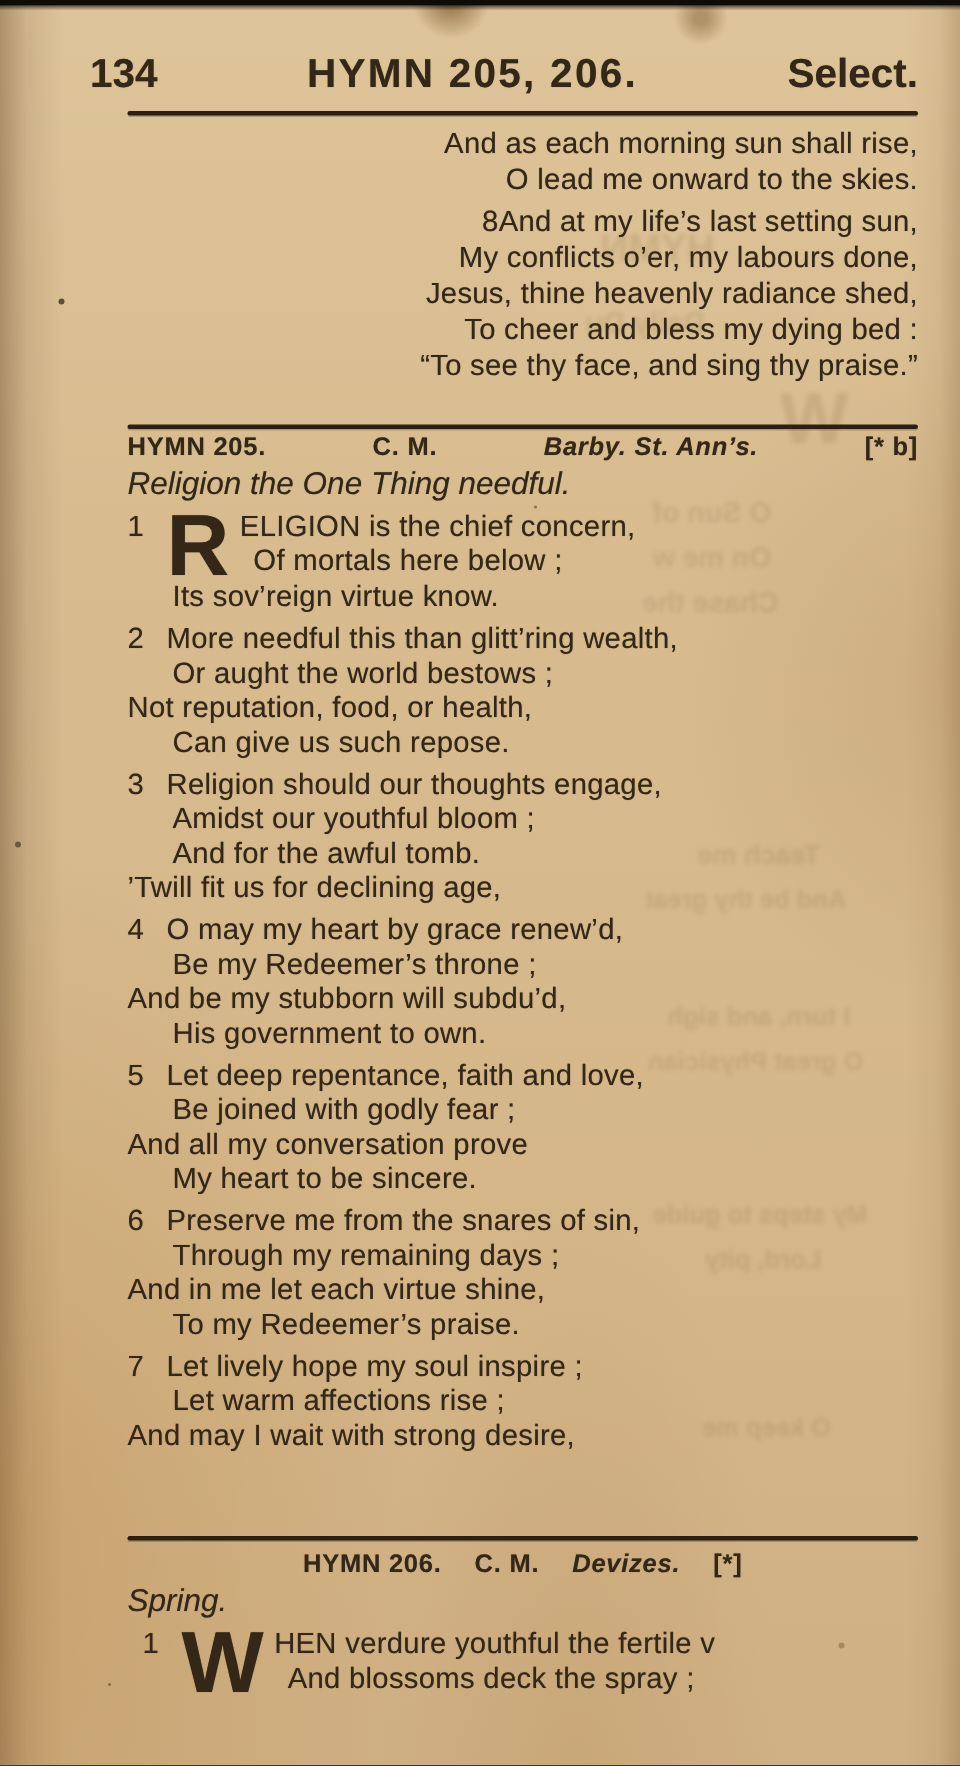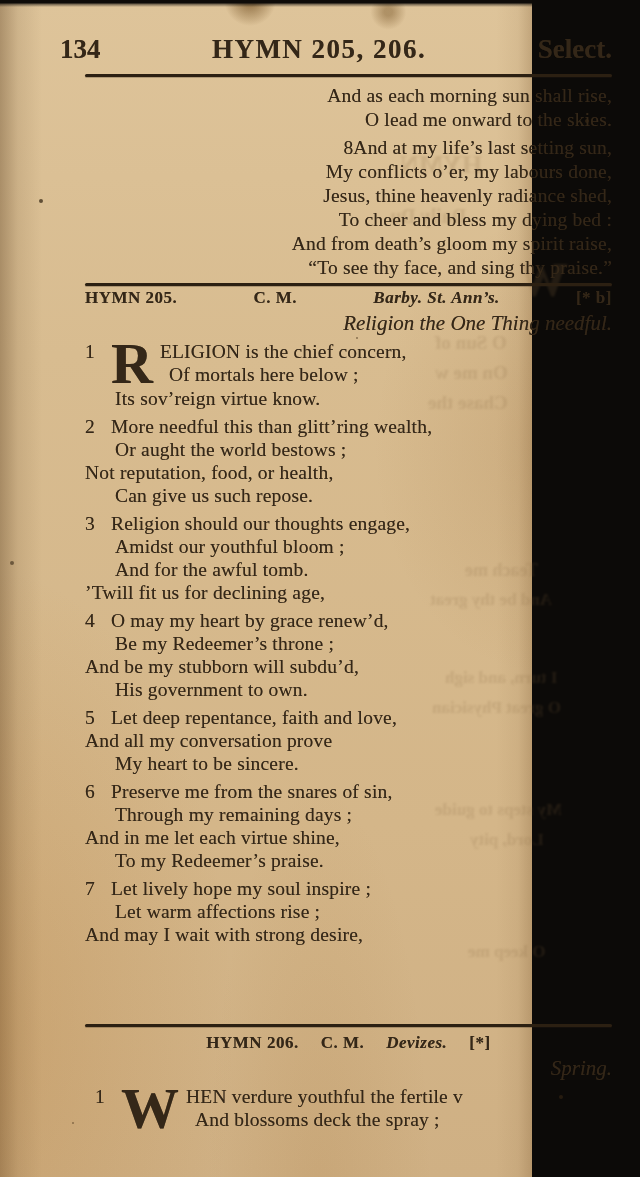--- a/index.html
+++ b/index.html
@@ -1,19 +1,19 @@
 <!DOCTYPE html>
 <html><head>
 <meta charset="utf-8">
 <style>
   html,body{margin:0;padding:0;}
   body{width:640px;height:1177px;overflow:hidden;background:#0c0a08;}
   .page{
-    position:relative;width:532px;height:1177px;
-    font-family:Liberation Serif, serif;
+    position:relative;width:640px;height:1177px;
+    font-family:Liberation Sans, sans-serif;
     color:#342718;
     text-shadow:0 0 0.6px rgba(56,42,24,.55);
     background:
       radial-gradient(circle at 47% 0%, rgba(105,70,25,.55) 0 6px, rgba(105,70,25,0) 26px),
       radial-gradient(circle at 73% 1%, rgba(105,70,25,.40) 0 4px, rgba(105,70,25,0) 18px),
       radial-gradient(ellipse at 102% 38%, rgba(150,105,55,.18), rgba(150,105,55,0) 22%),
       radial-gradient(ellipse at -2% 88%, rgba(175,115,45,.25), rgba(175,115,45,0) 32%),
       radial-gradient(ellipse at 60% 103%, rgba(160,110,50,.15), rgba(160,110,50,0) 25%),
       linear-gradient(90deg, rgba(90,62,32,.38) 0, rgba(90,62,32,.12) 18px, rgba(90,62,32,0) 42px),
       linear-gradient(270deg, rgba(120,85,45,.28) 0, rgba(120,85,45,.08) 14px, rgba(120,85,45,0) 36px),
@@ -38,21 +38,21 @@
   .cont{position:absolute;top:84px;left:85px;width:527px;}
   .cont .verse{margin-top:4px;}
 
   .hymn{position:absolute;left:85px;width:527px;}
   .hymn205{top:288px;}
   .hymn206{top:1033px;}
   .headrow{display:flex;justify-content:space-between;align-items:baseline;
     font-size:17px;font-weight:bold;letter-spacing:.5px;}
   .headrow.centered{justify-content:center;gap:22px;}
   .tune{font-style:italic;}
-  .subtitle{text-align:right;font-style:italic;font-size:21px;line-height:24px;margin-top:3px;}
+  .subtitle{text-align:left;font-style:italic;font-size:21px;line-height:24px;margin-top:3px;}
   .verse{margin-top:5px;}
   .dcrow{display:flex;align-items:flex-start;}
   .dcnum{display:inline-block;min-width:26px;font-size:19.5px;line-height:23px;}
   .dropcap{font-size:58px;line-height:46px;font-weight:bold;margin:1px 7px 0 0;}
   .dclines .l2{padding-left:9px;}
   .attrow{display:flex;justify-content:space-between;align-items:baseline;}
   .attr{font-variant:small-caps;font-weight:bold;font-size:20px;letter-spacing:1px;}
 
   .ghost-layer{position:absolute;inset:0;pointer-events:none;}
   .ghost{position:absolute;transform:scaleX(-1);color:#8a6a42;opacity:.19;
@@ -98,21 +98,20 @@
   <div class="rule rule1"></div>
 
   <section class="cont">
     <div class="line ind18">And as each morning sun shall rise,</div>
     <div class="line ind18">O lead me onward to the skies.</div>
     <div class="verse">
       <div class="line"><span class="vnum">8</span><span class="ltext">And at my life’s last setting sun,</span></div>
       <div class="line">My conflicts o’er, my labours done,</div>
       <div class="line">Jesus, thine heavenly radiance shed,</div>
       <div class="line">To cheer and bless my dying bed :</div>
-      <div class="line">And from death’s gloom my spirit raise,</div>
       <div class="line">“To see thy face, and sing thy praise.”</div>
     </div>
   </section>
   <div class="rule rule2"></div>
 
   <section class="hymn hymn205">
     <div class="headrow">
       <span>HYMN 205.</span>
       <span>C. M.</span>
       <span class="tune">Barby. St. Ann’s.</span>
@@ -148,20 +147,21 @@
 
     <div class="verse">
       <div class="line"><span class="vnum">4</span><span class="ltext">O may my heart by grace renew’d,</span></div>
       <div class="line indent">Be my Redeemer’s throne ;</div>
       <div class="line">And be my stubborn will subdu’d,</div>
       <div class="line indent">His government to own.</div>
     </div>
 
     <div class="verse">
       <div class="line"><span class="vnum">5</span><span class="ltext">Let deep repentance, faith and love,</span></div>
+      <div class="line indent">Be joined with godly fear ;</div>
       <div class="line">And all my conversation prove</div>
       <div class="line indent">My heart to be sincere.</div>
     </div>
 
     <div class="verse">
       <div class="line"><span class="vnum">6</span><span class="ltext">Preserve me from the snares of sin,</span></div>
       <div class="line indent">Through my remaining days ;</div>
       <div class="line">And in me let each virtue shine,</div>
       <div class="line indent">To my Redeemer’s praise.</div>
     </div>

